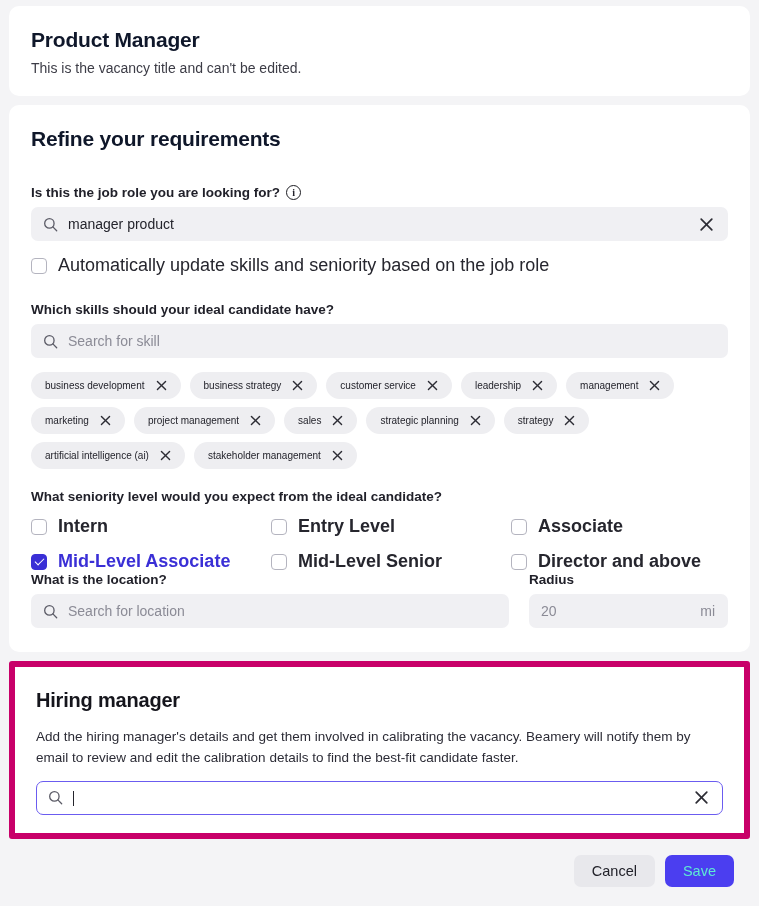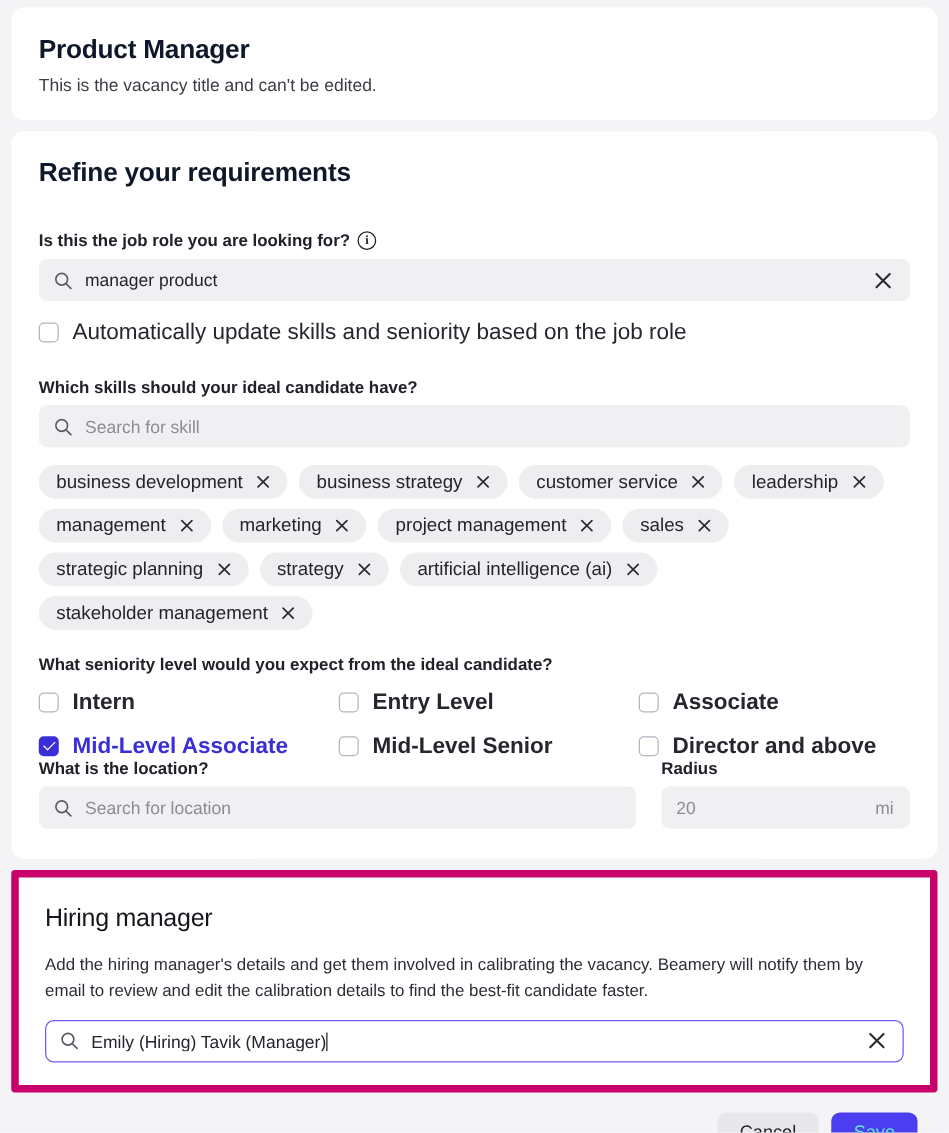--- a/index.html
+++ b/index.html
@@ -137,21 +137,21 @@
     max-width: 700px;
   }
   .chip {
     background: #eeeef1;
     border-radius: 14px;
     height: 27px;
     display: inline-flex;
     align-items: center;
     gap: 10px;
     padding: 0 13px 0 14px;
-    font-size: 15px;
+    font-size: 10px;
     color: #24242c;
     cursor: pointer;
   }
   .chip-x { width: 13px; height: 13px; flex: 0 0 auto; }
 
   
   .sen-grid {
     display: grid;
     grid-template-columns: 240px 240px 1fr;
     row-gap: 14px;
@@ -171,21 +171,21 @@
   
   #hm-outline {
     margin: 9px 9px 0 9px;
     border: 6px solid #c80069;
     border-radius: 3px;
     background: #ffffff;
     padding: 22px 21px 18px 21px;
   }
   #hm-title {
     font-size: 20px;
-    font-weight: normal;
+    font-weight: bold;
     letter-spacing: -0.2px;
     margin: 0 0 15px 0;
     color: #15151c;
   }
   #hm-desc {
     font-size: 13.5px;
     line-height: 1.55;
     color: #2c2c36;
     margin: 0 0 12px 0;
     max-width: 690px;
@@ -415,21 +415,21 @@
   <div id="hm-outline">
     <h2 id="hm-title">Hiring manager</h2>
     <p id="hm-desc">Add the hiring manager's details and get them involved in calibrating the vacancy. Beamery will notify them by email to review and edit the calibration details to find the best-fit candidate faster.</p>
     <div class="input-box focused">
       <span>
         <svg class="search-ic" width="15" height="15" viewBox="0 0 16 16" fill="none">
           <circle cx="6.8" cy="6.8" r="5" stroke="#5b5b66" stroke-width="1.4"></circle>
           <line x1="10.5" y1="10.5" x2="14.6" y2="14.6" stroke="#5b5b66" stroke-width="1.4" stroke-linecap="round"></line>
         </svg>
       </span>
-      <span class="input-text"><span>Emily (Hiring) Tavik (Manager)</span><span class="caret"></span></span>
+      <span class="input-text"><span class="caret"></span></span>
       <span class="clear-x">
         <svg width="17" height="17" viewBox="0 0 16 16">
           <line x1="3" y1="3" x2="13" y2="13" stroke="#2c2c34" stroke-width="1.6" stroke-linecap="round"></line>
           <line x1="13" y1="3" x2="3" y2="13" stroke="#2c2c34" stroke-width="1.6" stroke-linecap="round"></line>
         </svg>
       </span>
     </div>
   </div>
 
   <div class="footer">

